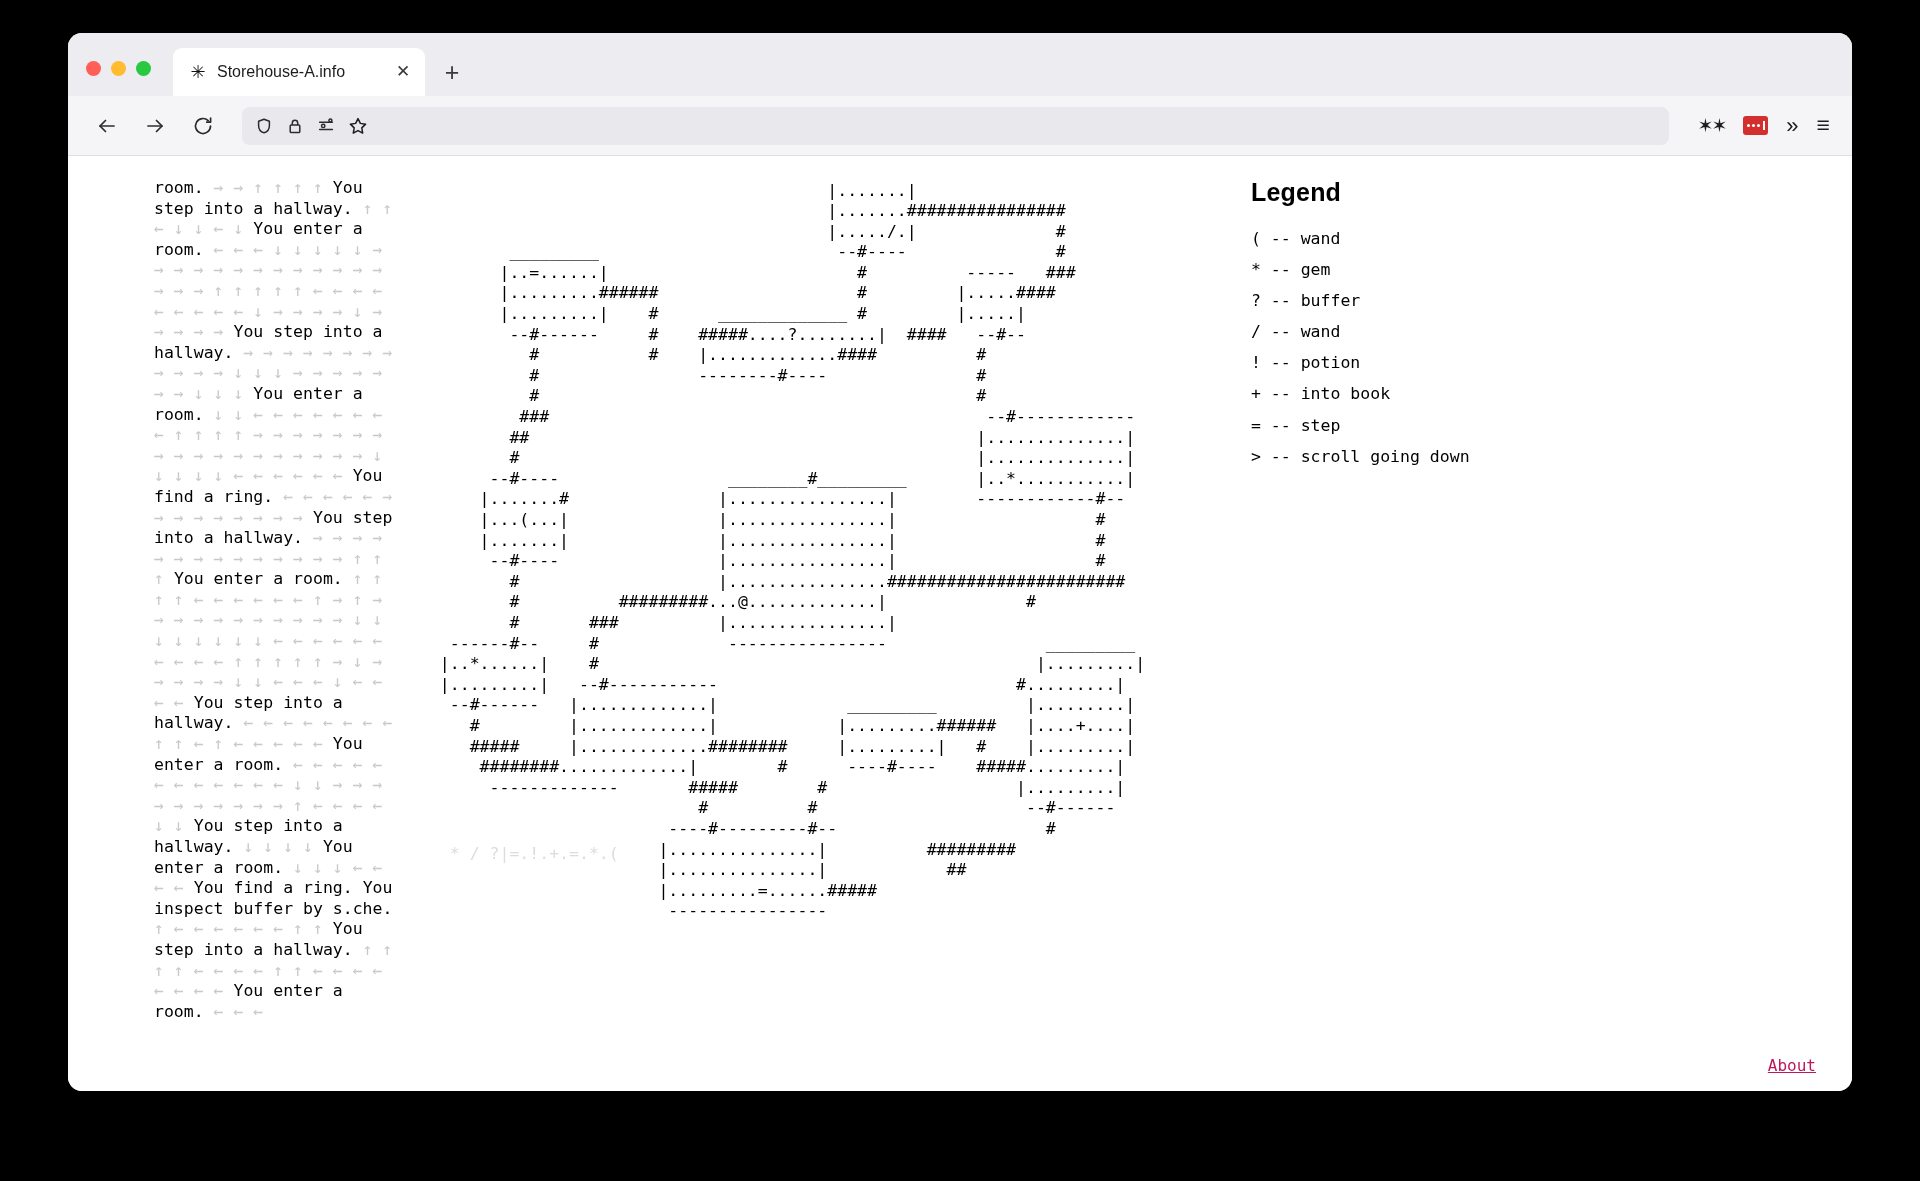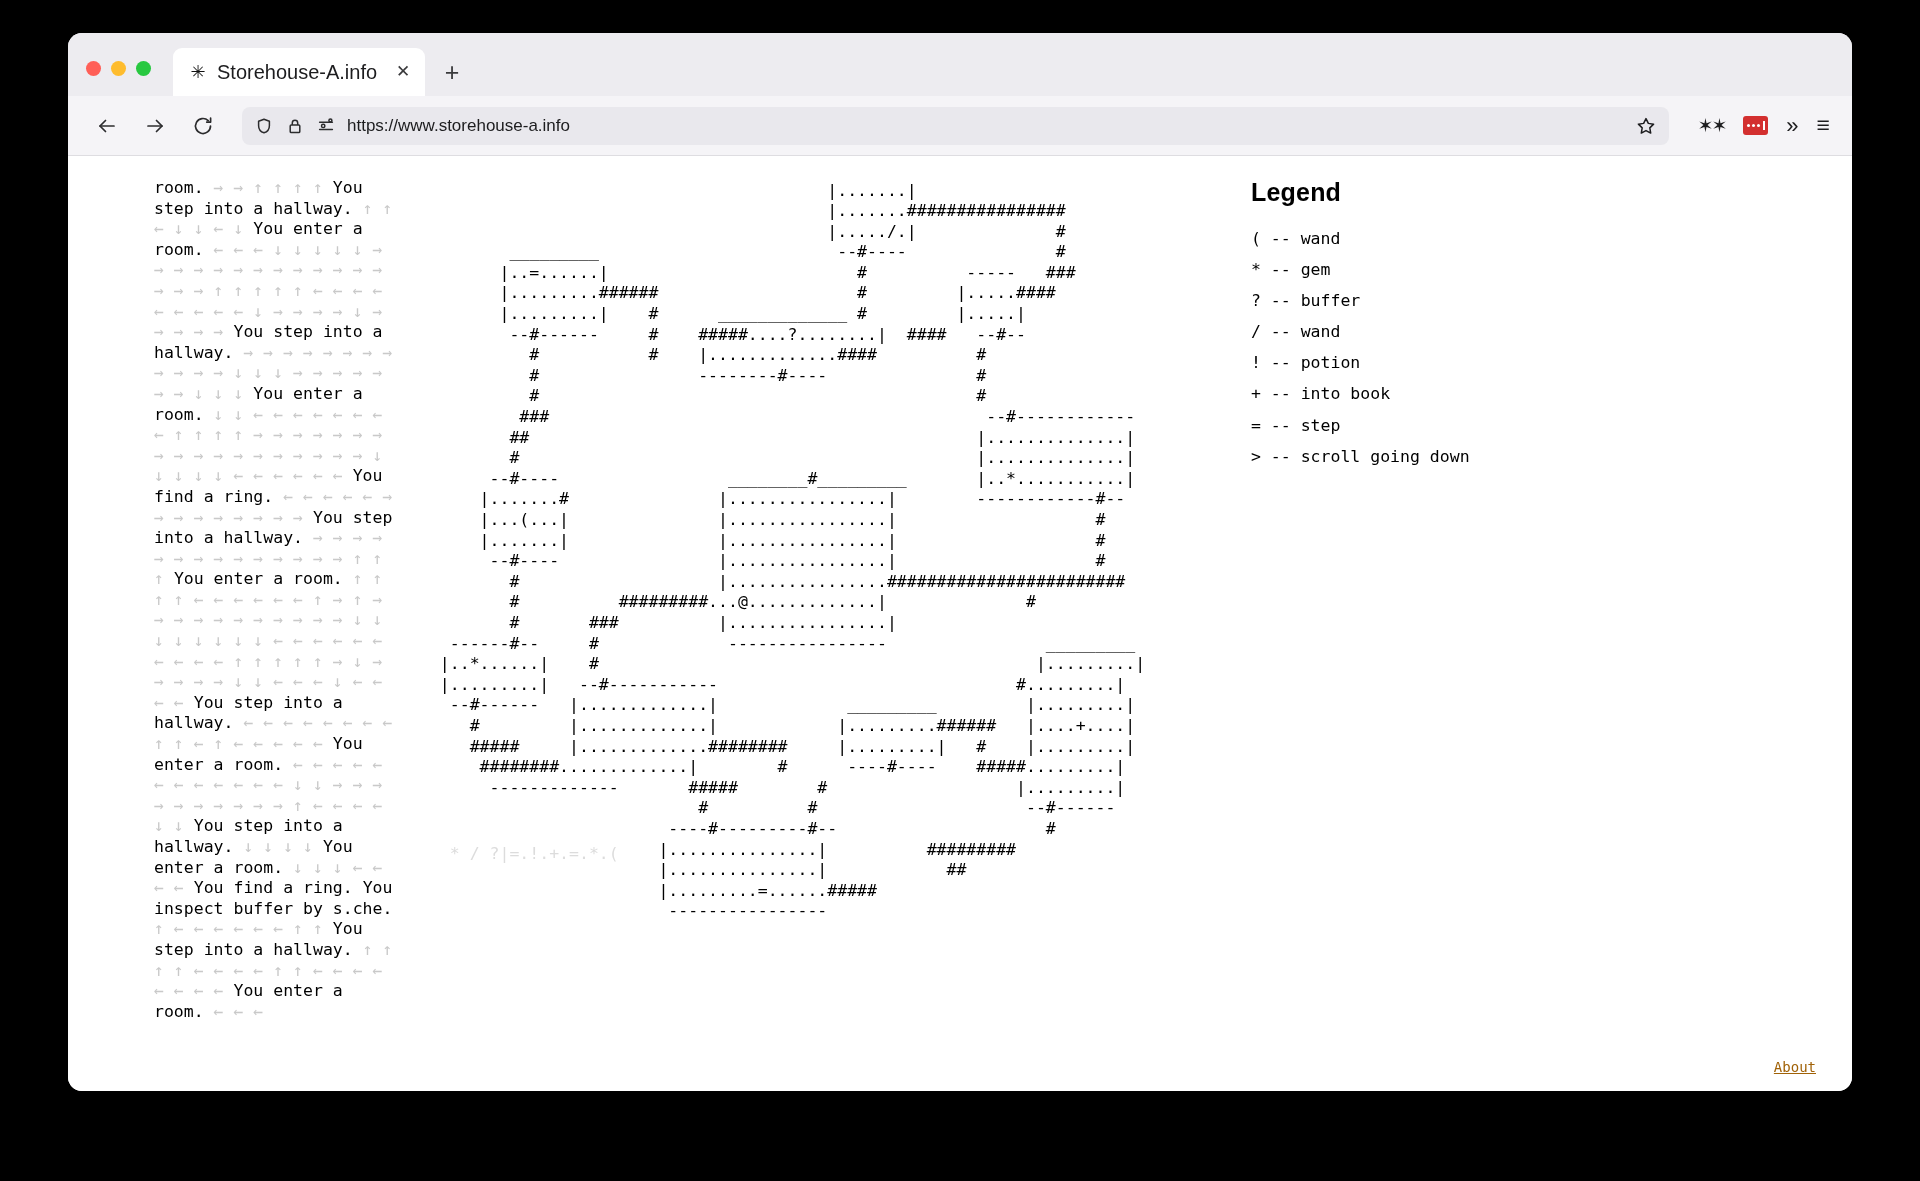--- a/index.html
+++ b/index.html
@@ -74,21 +74,21 @@
   .tab-favicon {
     font-size: 18px;
     line-height: 1;
     color: #111;
     width: 18px;
     text-align: center;
     flex: 0 0 auto;
   }
   .tab-title {
     flex: 1 1 auto;
-    font-size: 20px;
+    font-size: 16px;
     color: #1d1d1f;
     white-space: nowrap;
     overflow: hidden;
     text-overflow: ellipsis;
   }
   .tab-close {
     width: 20px; height: 20px;
     flex: 0 0 auto;
     position: relative;
     color: #3a3a3c;
@@ -233,22 +233,22 @@
     color: #000;
     margin-bottom: 10.5px;
     white-space: pre;
   }
 
   #about-link {
     position: absolute;
     right: 36px;
     bottom: 16px;
     font-family: "DejaVu Sans Mono", "Liberation Mono", monospace;
-    font-size: 14px;
-    color: #a16207;
+    font-size: 16px;
+    color: #be185d;
     text-decoration: underline;
   }
 </style>
 </head>
 <body>
 
 <div id="desktop">
 
   <div id="browser-window">
 
@@ -298,21 +298,20 @@
         <svg class="url-icon" width="20" height="20" viewBox="0 0 20 20" fill="none" stroke="currentColor" stroke-width="1.5" stroke-linejoin="round">
           <rect x="5.2" y="9" width="9.6" height="7.6" rx="1.1"></rect>
           <path d="M7.3 9V6.9a2.7 2.7 0 0 1 5.4 0V9"></path>
         </svg>
         <svg class="url-icon" width="20" height="20" viewBox="0 0 20 20" fill="none" stroke="currentColor" stroke-width="1.5" stroke-linecap="round">
           <path d="M3.6 6.3h12.8"></path>
           <path d="M3.6 13.4h12.8"></path>
           <circle cx="7.2" cy="9.9" r="1.7"></circle>
           <circle cx="14.4" cy="4.4" r="1.5"></circle>
         </svg>
-        <span id="url-text" title="https://www.storehouse-a.info">https://www.storehouse-a.info</span>
         <svg id="bookmark-star" width="22" height="22" viewBox="0 0 22 22" fill="none" stroke="#1d1d1f" stroke-width="1.5" stroke-linejoin="round">
           <path d="M11 3.6l2.35 4.77 5.26.77-3.8 3.71.9 5.24L11 15.62l-4.71 2.47.9-5.24-3.8-3.71 5.26-.77z"></path>
         </svg>
       </div>
 
       <div class="toolbar-right">
         <span style="font-size:19px;color:#1d1d1f;letter-spacing:-2px;">✶✶</span>
         <span class="ext-red">
           <i></i>
             <i></i>

